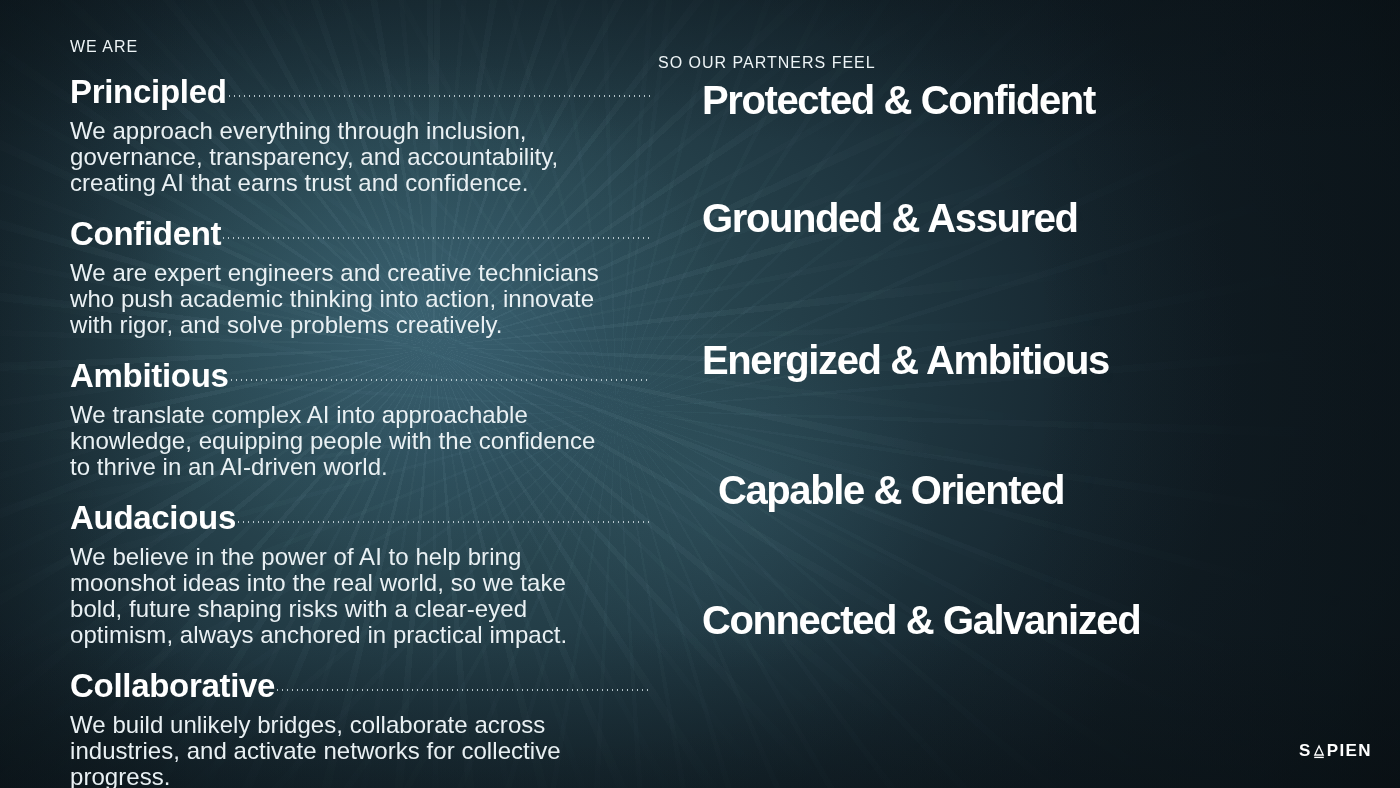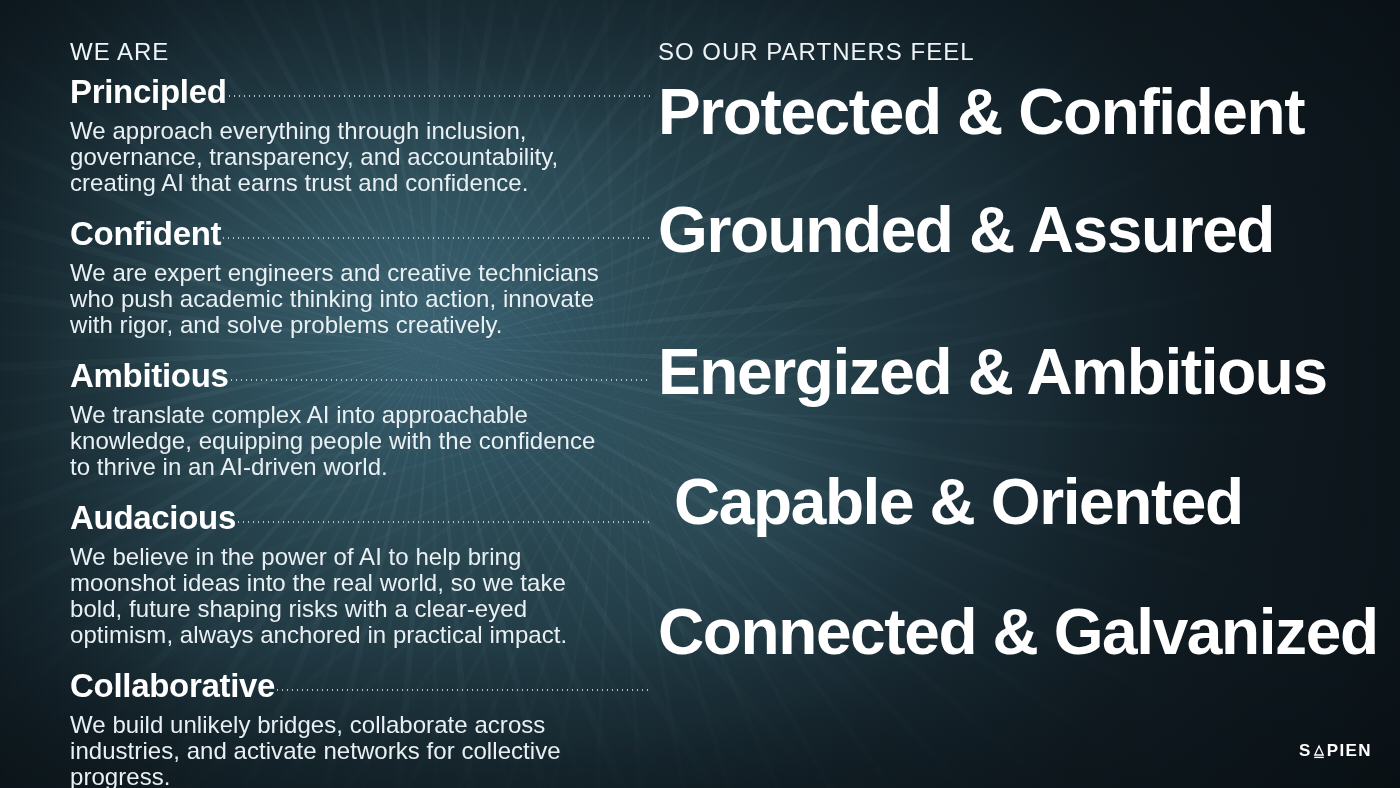--- a/index.html
+++ b/index.html
@@ -55,28 +55,28 @@
       radial-gradient(ellipse 1150px 900px at 40% 46%, rgba(0,0,0,0) 42%, rgba(8,15,19,0.42) 76%, rgba(6,12,15,0.80) 100%),
       linear-gradient(180deg, rgba(10,18,23,0.35) 0%, rgba(0,0,0,0) 18%, rgba(0,0,0,0) 80%, rgba(9,16,20,0.42) 100%),
       linear-gradient(90deg, rgba(10,18,23,0.38) 0%, rgba(0,0,0,0) 14%, rgba(0,0,0,0) 74%, rgba(10,18,23,0.50) 100%);
   }
 
   
   #content { position:absolute; inset:0; }
 
   .eyebrow {
     position:absolute;
-    font-size:24px;
+    font-size:16px;
     font-weight:400;
     letter-spacing:1.0px;
     color:#eef4f6;
     white-space:nowrap;
   }
   .eyebrow-left  { left:70px;  top:38px; }
-  .eyebrow-right { left:658px; top:38px;text-align:center; }
+  .eyebrow-right { left:658px; top:54px;text-align:center; }
 
   
   #left-col { position:absolute; left:70px; top:74px; width:580px; }
 
   .value-block { margin-bottom:20px; }
   .value-block:last-child { margin-bottom:0; }
 
   .value-head {
     display:flex;
     align-items:center;
@@ -106,26 +106,27 @@
     line-height:26px;
     color:#e9f0f3;
     letter-spacing:0.05px;
     max-width:540px;
   }
 
   
   #right-col { position:absolute; left:658px; top:72px; right:20px; }
 
   .feel-item {
-    font-size:64px;
+    font-size:40px;
     font-weight:700;
     color:#ffffff;
     letter-spacing:-1.4px;
     line-height:1.0;
     white-space:nowrap;
+    margin-left:44px;
   }
   .feel-0 { position:absolute; top:8px;   left:0; }
   .feel-1 { position:absolute; top:126px; left:0; }
   .feel-2 { position:absolute; top:268px; left:0;text-align:center; }
   .feel-3 { position:absolute; top:398px; left:16px; }
   .feel-4 { position:absolute; top:528px; left:0; }
 
   
   #logo {
     position:absolute;

